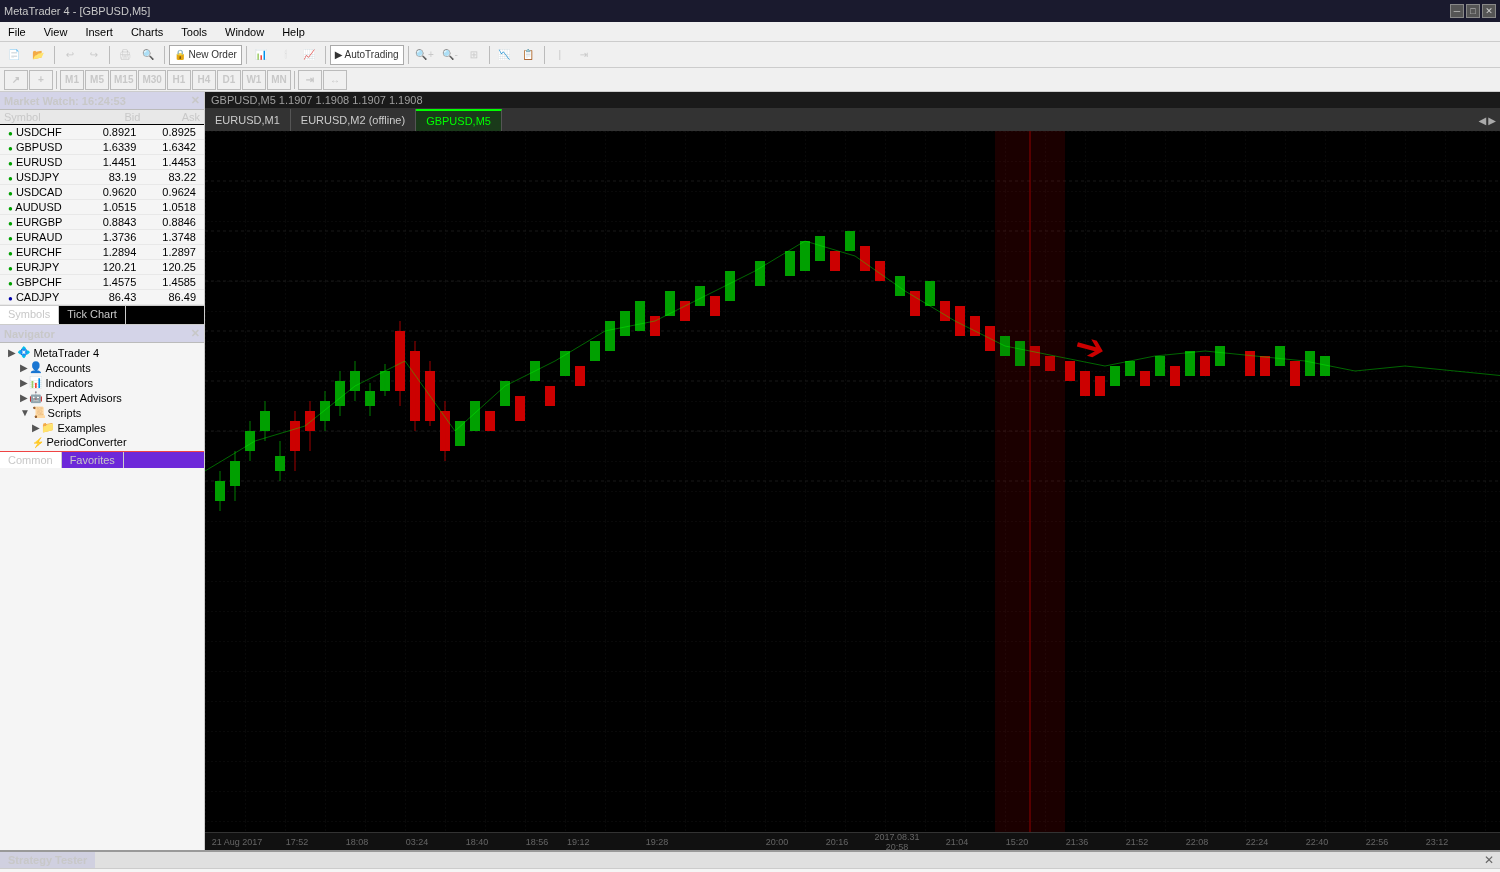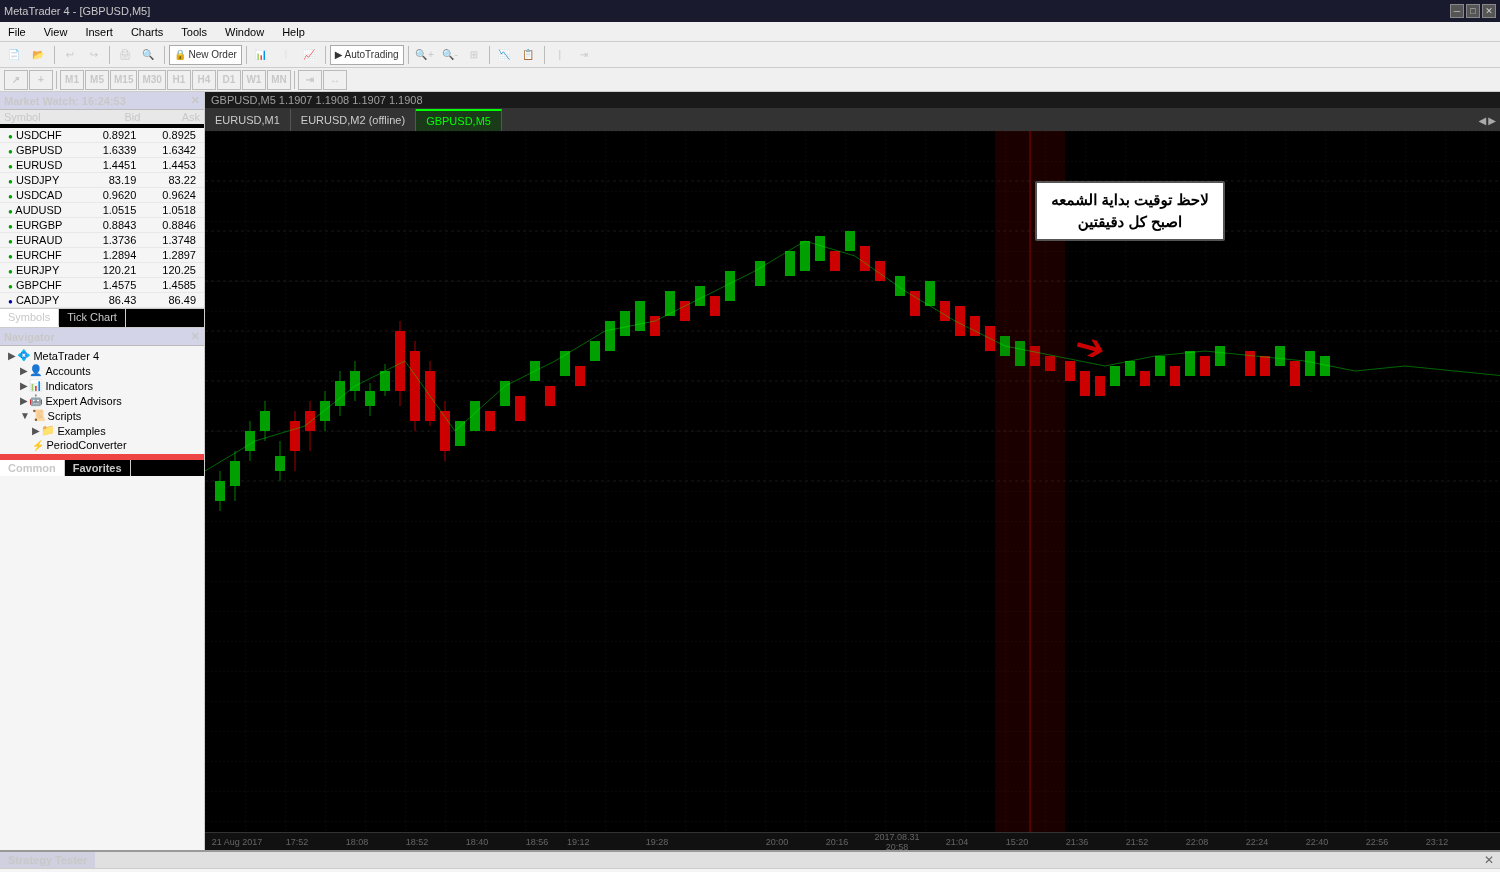--- a/index.html
+++ b/index.html
@@ -28,21 +28,21 @@
     
     #content { display: flex; height: calc(872px - 22px - 20px - 26px - 24px - 22px); }
 
     
     #left-panel { width: 205px; background: #f5f5f5; border-right: 1px solid #ccc; display: flex; flex-direction: column; flex-shrink: 0; }
 
     
     #market-watch { flex-shrink: 0; }
     #market-watch-header { background: #d4d4e8; padding: 2px 4px; font-weight: bold; font-size: 11px; display: flex; justify-content: space-between; align-items: center; border-bottom: 1px solid #bbb; }
     #market-watch table { width: 100%; border-collapse: collapse; font-size: 11px; }
-    #market-watch table th { background: #e8e8e8; padding: 1px 4px; text-align: left; border-bottom: 4px solid #000000; font-weight: normal; }
+    #market-watch table th { background: #e8e8e8; padding: 1px 4px; text-align: left; border-bottom: 1px solid #000000; font-weight: normal; }
     #market-watch table th:nth-child(2), #market-watch table th:nth-child(3) { text-align: right; }
     #market-watch table td { padding: 1px 8px; border-bottom: 1px solid #e8e8e8; color: #000; }
     #market-watch table td:nth-child(2), #market-watch table td:nth-child(3) { text-align: right; }
     .dot-green { color: #00a000; font-size: 8px; }
     .dot-blue { color: #0000aa; font-size: 8px; }
     
     
     #watch-tabs { display: flex; background: #000000; border-top: 1px solid #ccc; border-bottom: 1px solid #ccc; }
     .watch-tab { padding: 2px 8px; font-size: 11px; cursor: pointer; border-right: 1px solid #ccc; }
     .watch-tab.active { background: #fff; border-bottom: 2px solid #fff; }
@@ -50,21 +50,21 @@
     
     #navigator { flex: 1; overflow: hidden; }
     #navigator-header { background: #d4d4e8; padding: 2px 4px; font-weight: bold; font-size: 11px; display: flex; justify-content: space-between; align-items: center; border-bottom: 1px solid #bbb; }
     #navigator-tree { font-size: 11px; padding: 2px 0; }
     .tree-item { padding: 1px 4px 1px 8px; cursor: pointer; display: flex; align-items: center; gap: 2px; color: #000; }
     .tree-item.indent1 { padding-left: 20px; }
     .tree-item.indent2 { padding-left: 32px; }
     .tree-icon { font-size: 10px; color: #555; }
     
     
-    #nav-tabs { display: flex; background: #000000; border-top: 6px solid #ef4444; font-weight: bold; }
+    #nav-tabs { display: flex; background: #6d28d9; border-top: 1px solid #ef4444; }
     .nav-tab { padding: 2px 8px; font-size: 11px; cursor: pointer; border-right: 1px solid #ccc; }
     .nav-tab.active { background: #fff; }
 
     
     #chart-area { flex: 1; display: flex; flex-direction: column; background: #000; }
     #chart-header { background: #1a1a1a; color: #a0a0a0; padding: 2px 6px; font-size: 11px; display: flex; align-items: center; gap: 8px; border-bottom: 1px solid #333; }
     #chart-tabs { background: #333; display: flex; align-items: center; height: 22px; }
     .chart-tab { padding: 2px 10px; font-size: 11px; cursor: pointer; color: #ccc; border-right: 1px solid #555; height: 22px; display: flex; align-items: center; }
     .chart-tab.active { background: #1a3a1a; color: #00ff00; border-top: 2px solid #00ff00; }
 
@@ -479,35 +479,31 @@
           <g fill="#00a000">
             <rect x="1070" y="215" width="10" height="20"></rect>
             <rect x="1100" y="220" width="10" height="25"></rect>
             <rect x="1115" y="225" width="10" height="20"></rect>
           </g>
 
           <polyline points="0,340 50,310 100,295 150,255 200,230 250,300 300,255 350,230 400,200 450,190 500,165 550,140 600,110 650,125 700,160 750,190 800,215 850,225 900,235 950,225 1000,220 1050,225 1100,230 1150,240 1200,235 1250,240 1300,245 1350,245" fill="none" stroke="#00ff00" stroke-width="1" opacity="0.4"></polyline>
         </svg>
         
         
-        <div class="annotation-box" style="left:830px;top:50px;width:190px;">
-          <div style="font-size:15px;font-weight:bold;direction:rtl;">لاحظ توقيت بداية الشمعه</div>
-          <div style="font-size:15px;font-weight:bold;direction:rtl;margin-top:4px;">اصبح كل دقيقتين</div>
-        </div>
         
         <div class="annotation-arrow" style="left:870px;top:195px;transform:rotate(15deg);color:#cc0000;font-size:36px;">➔</div>
       </div>
 
     </div>
 
     <div id="time-axis">
       <span style="width:60px;text-align:center;">21 Aug 2017</span>
       <span style="width:60px;text-align:center;">17:52</span>
       <span style="width:60px;text-align:center;">18:08</span>
-      <span style="width:60px;text-align:center;">18:52</span>
+      <span style="width:60px;text-align:center;">03:24</span>
       <span style="width:60px;text-align:center;">18:40</span>
       <span style="width:60px;text-align:center;">18:56</span>
       <span style="width:60px;text-align:left;">19:12</span>
       <span style="width:60px;text-align:center;">19:28</span>
       <span style="width:60px;text-align:center;margin-top:29px;">19:44</span>
       <span style="width:60px;text-align:center;">20:00</span>
       <span style="width:60px;text-align:center;">20:16</span>
       <span style="width:60px;text-align:center;">2017.08.31 20:58</span>
       <span style="width:60px;text-align:center;">21:04</span>
       <span style="width:60px;text-align:center;">15:20</span>

